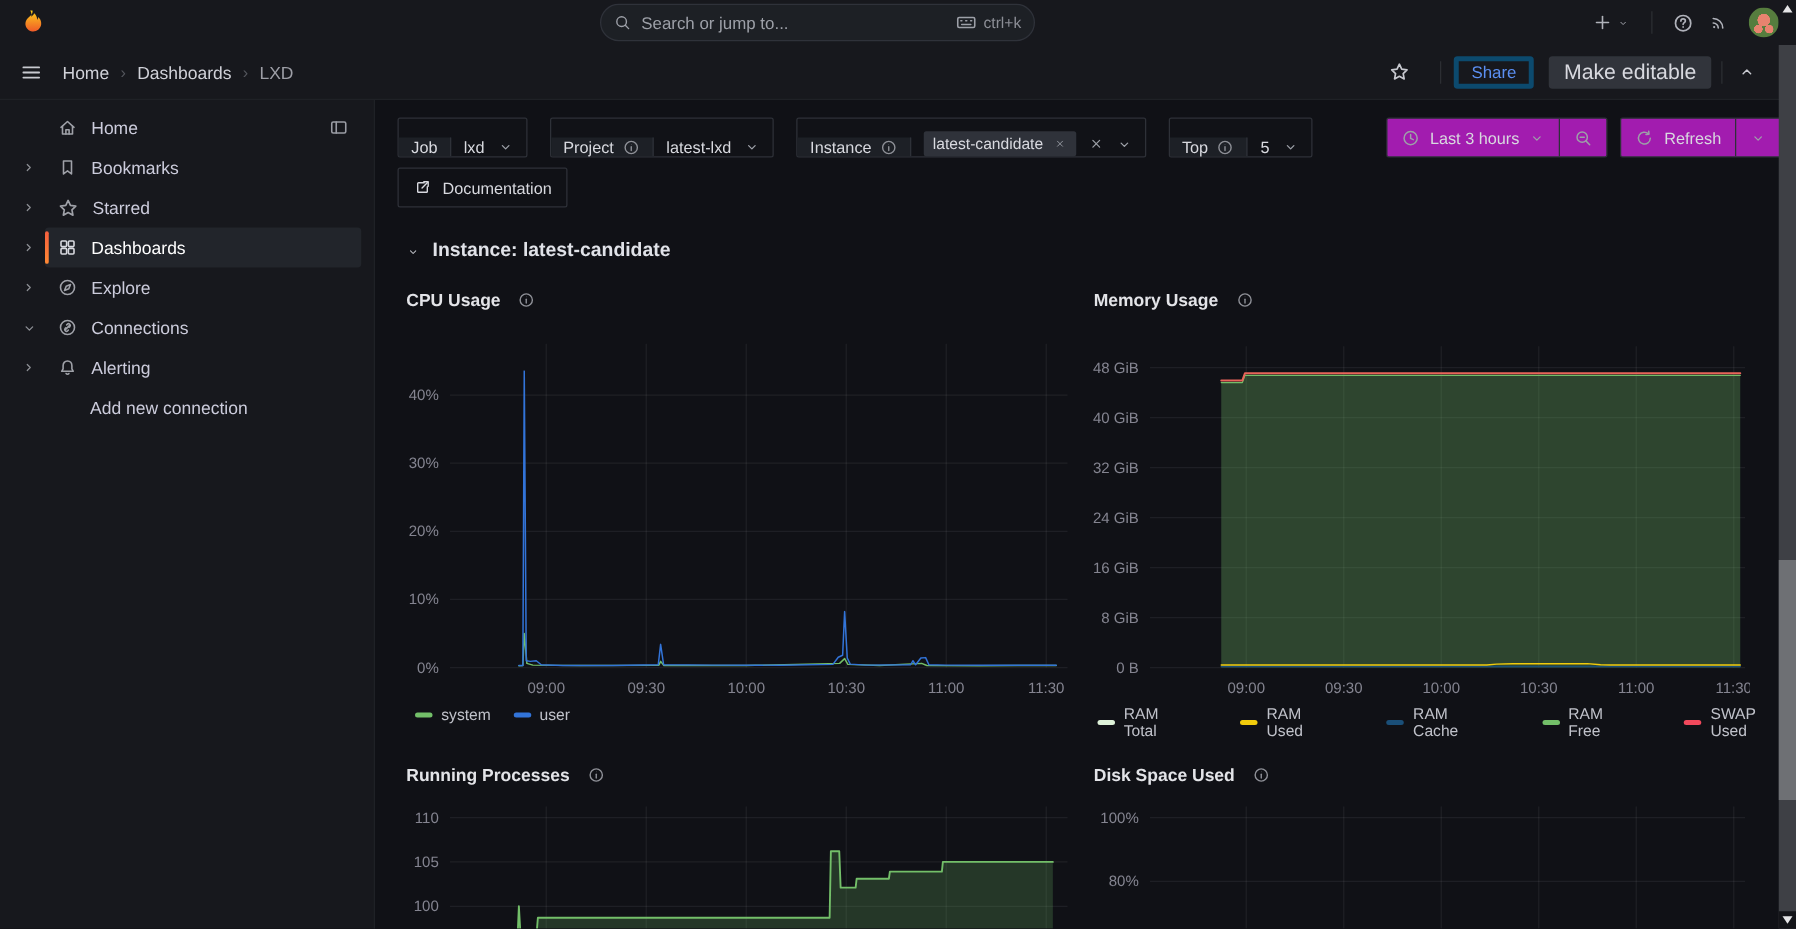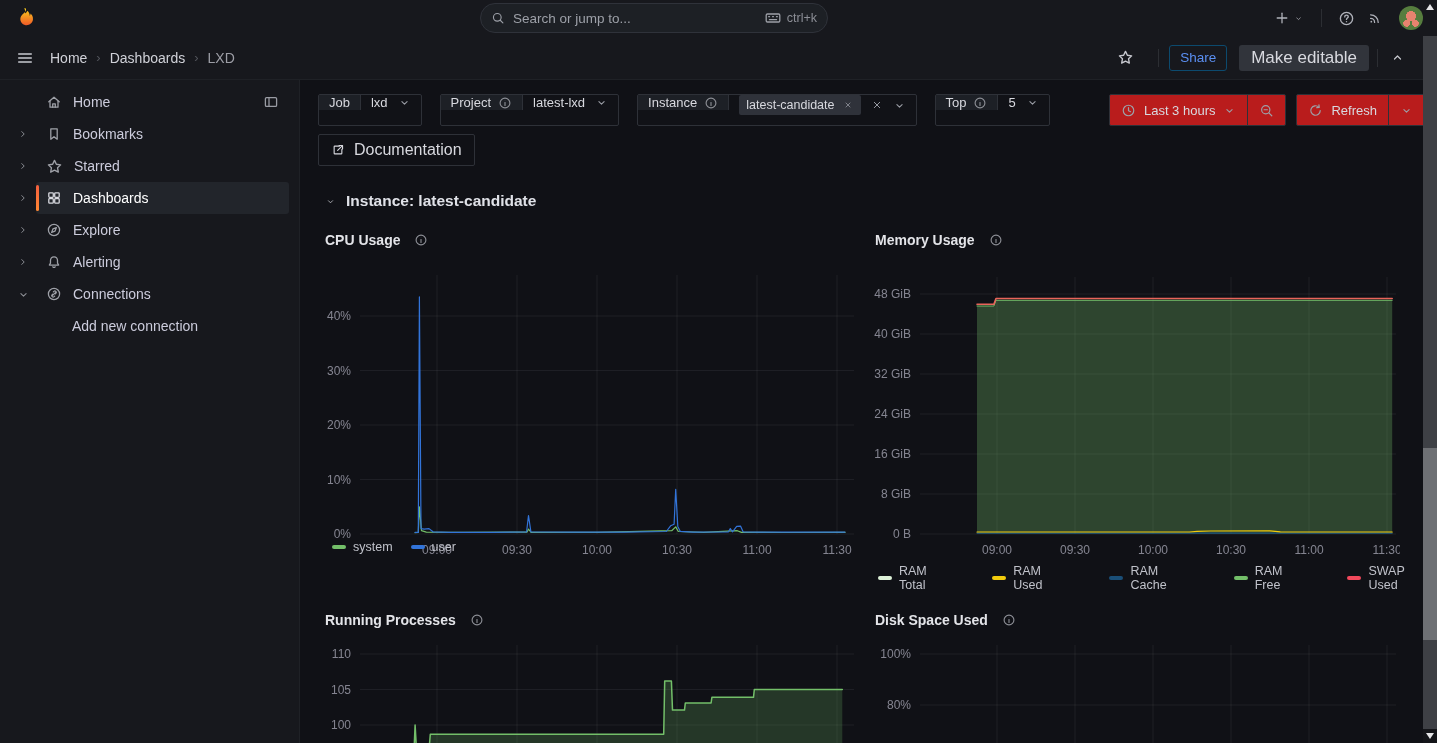--- a/index.html
+++ b/index.html
@@ -42,21 +42,21 @@
     height:44px; background:#17181D; display:flex; align-items:center;
     padding:0 16px 0 12px; border-bottom:1px solid #1F2126; position:relative; z-index:2;
   }
   .crumbrow .icon-btn { margin-right:12px; color:#C8C9D0; }
   .breadcrumb { display:flex; align-items:center; font-size:14px; }
   .crumb { color:#D0D1D8; cursor:pointer; }
   .crumb.last { color:#9D9EA6; cursor:default; }
   .crumb-sep { color:#53555C; margin:0 9px; font-size:13px; }
   .crumb-right { margin-left:auto; display:flex; align-items:center; }
   .btn-share {
-    height:26px; padding:0 10px; border-radius:3px; border:1px solid #0c4a6e;
+    height:26px; padding:0 10px; border-radius:3px; border:4px solid #0c4a6e;
     background:transparent; color:#5B8FF2; font-size:13.5px; font-weight:500;
     font-family:inherit; cursor:pointer; margin:0 12px 0 2px;
   }
   .btn-editable {
     height:26px; padding:0 12px; border-radius:3px; border:none;
     background:#31343B; color:#D8D9DF; font-size:17px; font-weight:500;
     font-family:inherit; cursor:pointer;
   }
   
   .main { display:flex; height:663px; }
@@ -80,53 +80,53 @@
   .side-inner.active .side-ic { color:#D8D9DF; }
   .side-label { font-size:14px; }
   .side-trail { margin-left:auto; display:flex; color:#9A9CA4; }
   
   .content { position:relative; flex:1; background:#101116; overflow:hidden; }
   .filter-row {
     position:absolute; top:14px; left:18px; right:12px;
     display:flex; align-items:center; gap:18px;
   }
   .var-ctl {
-    display:flex; align-items:flex-start; height:32px; border:1px solid #2E3138;
+    display:flex; align-items:flex-end; height:32px; border:1px solid #2E3138;
     border-radius:2px; background:#111217;
   }
   .var-label {
     display:flex; align-items:center; gap:7px; padding:0 10px; background:#1D2026;
     border-right:1px solid #2E3138; font-size:13px; color:#D8D9DF; white-space:nowrap;
   }
   .var-value {
     display:flex; align-items:center; gap:10px; padding:0 10px; font-size:13px;
     color:#D8D9DF; cursor:pointer; white-space:nowrap;
   }
   .chip {
     display:flex; align-items:center; gap:7px; background:#2F323A; border-radius:2px;
     padding:3px 7px; font-size:12.5px; color:#D8D9DF;
   }
   .ic-dim { color:#9DA0A8; display:flex; }
   .ic-info { color:#8E9097; display:flex; }
   .spacer { flex:1; }
   .tool-group {
     display:flex; align-items:stretch; height:32px; border:1px solid #2E3138;
-    border-radius:2px; background:#b91c1c;
+    border-radius:2px; background:#a21caf;
   }
   .tool-btn {
     display:flex; align-items:center; gap:8px; padding:0 11px; font-size:13px;
     font-weight:500; color:#D8D9DF; cursor:pointer; background:none; border:none;
     font-family:inherit;
   }
   .tool-btn + .tool-btn { border-left:1px solid #2E3138; }
   .doc-row { position:absolute; top:54px; left:18px; }
   .doc-btn {
     display:flex; align-items:center; gap:9px; height:32px; padding:0 12px;
     border:1px solid #2E3138; border-radius:2px; background:transparent;
-    color:#D8D9DF; font-size:16px; font-weight:500; font-family:inherit; cursor:pointer;
+    color:#D8D9DF; font-size:13px; font-weight:500; font-family:inherit; cursor:pointer;
   }
   .section-header {
     position:absolute; top:112px; left:24px; display:flex; align-items:center; gap:9px;
     font-size:15.5px; font-weight:600; color:#E0E2E8; cursor:pointer;
   }
   .section-header .ic-dim { color:#C0C2C8; }
   .panel-title {
     position:absolute; display:flex; align-items:center; gap:14px;
     font-size:14px; font-weight:600; color:#E3E4E8;
   }
@@ -342,50 +342,50 @@
             <svg class="ic" viewBox="0 0 20 20" width="16" height="16" fill="none" stroke="currentColor" stroke-width="1.6" stroke-linecap="round" stroke-linejoin="round">
               <circle cx="10" cy="10" r="7"></circle>
               <path d="M13 7l-1.7 4.3L7 13l1.7-4.3z"></path>
             </svg>
           </span>
           <span class="side-label">Explore</span>
         </div>
       </div>
       <div class="side-item">
         <span class="side-chev">
-          <svg class="ic" viewBox="0 0 20 20" width="12" height="12" fill="none" stroke="currentColor" stroke-width="1.6" stroke-linecap="round" stroke-linejoin="round">
-            <polyline points="8,6 12,10 8,14"></polyline>
-          </svg>
-        </span>
-        <div class="side-inner">
-          <span class="side-ic">
-            <svg class="ic" viewBox="0 0 20 20" width="16" height="16" fill="none" stroke="currentColor" stroke-width="1.6" stroke-linecap="round" stroke-linejoin="round">
-              <path d="M10 3.5c-2.8 0-4.4 2-4.4 4.8v3.1L4.2 13.8h11.6l-1.4-2.4V8.3c0-2.8-1.6-4.8-4.4-4.8z"></path>
-              <path d="M8.6 16a1.7 1.7 0 0 0 2.8 0"></path>
-            </svg>
-          </span>
-          <span class="side-label">Alerting</span>
-        </div>
-      </div>
-      <div class="side-item">
-        <span class="side-chev">
           <svg class="ic" viewBox="0 0 20 20" width="13" height="13" fill="none" stroke="currentColor" stroke-width="1.6" stroke-linecap="round" stroke-linejoin="round">
             <polyline points="6,8.5 10,12.5 14,8.5"></polyline>
           </svg>
         </span>
         <div class="side-inner">
           <span class="side-ic">
             <svg class="ic" viewBox="0 0 20 20" width="16" height="16" fill="none" stroke="currentColor" stroke-width="1.6" stroke-linecap="round" stroke-linejoin="round">
               <circle cx="10" cy="10" r="7"></circle>
               <path d="M7.6 12.4l4.8-4.8"></path>
               <path d="M9.2 7.4l.7-.7a1.7 1.7 0 0 1 2.4 2.4l-.7.7"></path>
               <path d="M10.8 12.6l-.7.7a1.7 1.7 0 0 1-2.4-2.4l.7-.7"></path>
             </svg>
           </span>
           <span class="side-label">Connections</span>
+        </div>
+      </div>
+      <div class="side-item">
+        <span class="side-chev">
+          <svg class="ic" viewBox="0 0 20 20" width="12" height="12" fill="none" stroke="currentColor" stroke-width="1.6" stroke-linecap="round" stroke-linejoin="round">
+            <polyline points="8,6 12,10 8,14"></polyline>
+          </svg>
+        </span>
+        <div class="side-inner">
+          <span class="side-ic">
+            <svg class="ic" viewBox="0 0 20 20" width="16" height="16" fill="none" stroke="currentColor" stroke-width="1.6" stroke-linecap="round" stroke-linejoin="round">
+              <path d="M10 3.5c-2.8 0-4.4 2-4.4 4.8v3.1L4.2 13.8h11.6l-1.4-2.4V8.3c0-2.8-1.6-4.8-4.4-4.8z"></path>
+              <path d="M8.6 16a1.7 1.7 0 0 0 2.8 0"></path>
+            </svg>
+          </span>
+          <span class="side-label">Alerting</span>
         </div>
       </div>
       <div class="side-item">
         <span class="side-chev"></span>
         <div class="side-inner indent">
           <span class="side-label">Add new connection</span>
         </div>
       </div>
     </nav>
 
@@ -675,21 +675,21 @@
         <line x1="48" y1="60.0" x2="524" y2="60.0" stroke="rgba(204,204,220,0.08)" stroke-width="1"></line>
         <text x="39" y="64.0" text-anchor="end">80%</text>
         <line x1="125.0" y1="0" x2="125.0" y2="110" stroke="rgba(204,204,220,0.08)" stroke-width="1"></line>
         <line x1="203.0" y1="0" x2="203.0" y2="110" stroke="rgba(204,204,220,0.08)" stroke-width="1"></line>
         <line x1="281.0" y1="0" x2="281.0" y2="110" stroke="rgba(204,204,220,0.08)" stroke-width="1"></line>
         <line x1="359.0" y1="0" x2="359.0" y2="110" stroke="rgba(204,204,220,0.08)" stroke-width="1"></line>
         <line x1="437.0" y1="0" x2="437.0" y2="110" stroke="rgba(204,204,220,0.08)" stroke-width="1"></line>
         <line x1="515.0" y1="0" x2="515.0" y2="110" stroke="rgba(204,204,220,0.08)" stroke-width="1"></line>
       </svg>
 
-    <div class="legend" style="left:32px; top:460px;justify-content:space-between;">
+    <div class="legend" style="left:32px; top:485px;justify-content:space-between;">
         <span class="leg-item">
           <i class="leg-swatch" style="background: rgb(115, 191, 105);"></i>
           <span>system</span>
         </span>
         <span class="leg-item">
           <i class="leg-swatch" style="background: rgb(50, 116, 217);"></i>
           <span>user</span>
         </span>
       </div>
     <div class="legend" style="left:578px; top:484px;gap:36px;">

